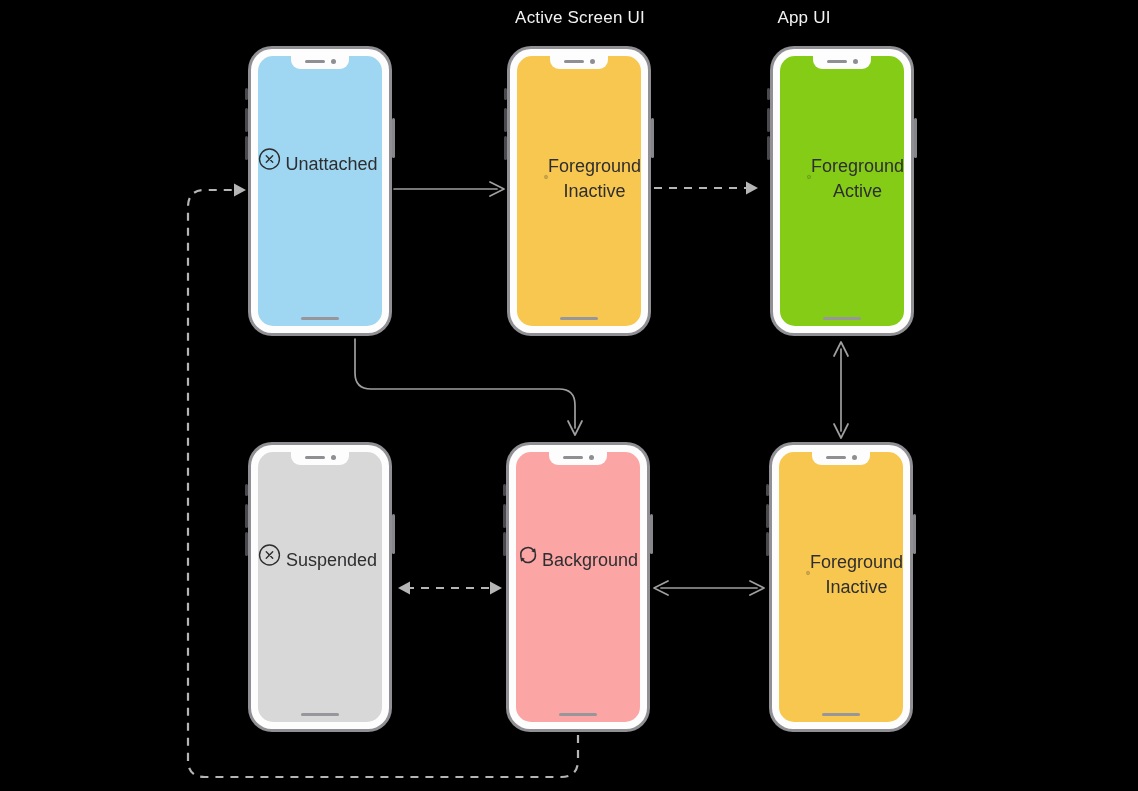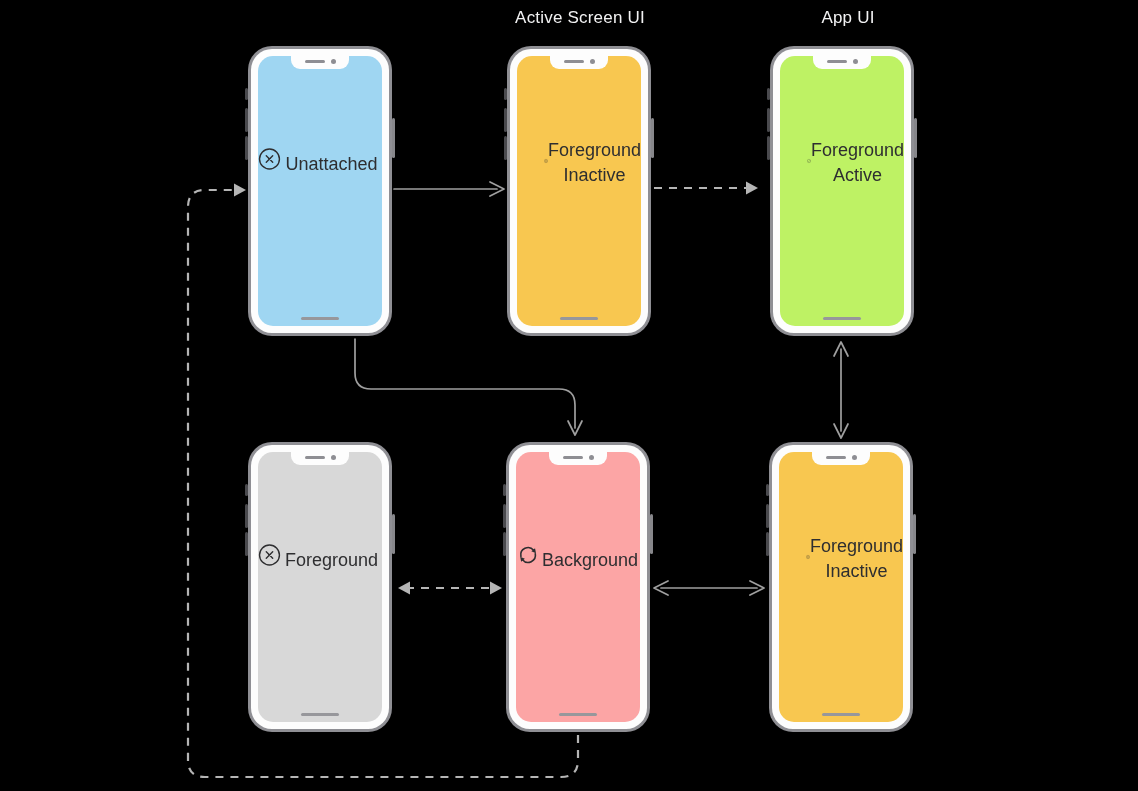--- a/index.html
+++ b/index.html
@@ -28,33 +28,33 @@
     position:absolute;bottom:6px;left:50%;transform:translateX(-50%);
     width:38px;height:3px;background:#97979b;border-radius:2px;
   }
   .sidebtn{position:absolute;width:3px;background:#4a4a4e;border-radius:2px;}
   .sb-mute{left:-3px;top:42px;height:12px;}
   .sb-vol1{left:-3px;top:62px;height:24px;}
   .sb-vol2{left:-3px;top:90px;height:24px;}
   .sb-power{right:-3px;top:72px;height:40px;background:#87878b;}
 
   .content{position:absolute;top:84px;left:0;right:0;display:flex;flex-direction:row;align-items:center;}
-  .phone.two-line .content{top:78px;padding-left:27px;}
+  .phone.two-line .content{top:94px;padding-left:27px;}
   .state-icon{display:block;}
   .label{
     margin-top:12px;width:132px;text-align:center;
     color:#2e2e30;font-size:18px;line-height:25px;
   }
   .phone.two-line .label{margin-top:4px;}
 </style>
 </head>
 <body>
 
 <div class="col-header" style="left:580px;">Active Screen UI</div>
-<div class="col-header" style="left:848px;">App UI</div>
+<div class="col-header" style="left:804px;">App UI</div>
 
 <svg class="arrow-layer" width="1138" height="791" viewBox="0 0 1138 791">
   <g fill="none" stroke="#9f9f9f" stroke-width="1.7" stroke-linecap="round" stroke-linejoin="round">
     <g>
       <path d="M394 189 H497"></path>
         <path d="M490 182 L504 189 L490 196"></path>
     </g>
     <g>
       <path d="M355 339 V373 Q355 389 371 389 H559 Q575 389 575 405 V428"></path>
       <path d="M568 421 L575 435 L582 421"></path>
@@ -134,21 +134,21 @@
     </div>
   </div>
 </div>
 
 <div class="phone two-line" style="left:770px;top:46px;">
   <div class="sidebtn sb-mute"></div>
   <div class="sidebtn sb-vol1"></div>
   <div class="sidebtn sb-vol2"></div>
   <div class="sidebtn sb-power"></div>
   <div class="bezel">
-    <div class="screen" style="background-color: #bef264;">
+    <div class="screen" style="background-color: #84cc16;">
       <div class="content">
         <svg class="state-icon" width="30" height="30" viewBox="0 0 30 30">
           <circle cx="15" cy="15" r="13" fill="none" stroke="#2e2e30" stroke-width="1.8"></circle>
           <path d="M9.2 15.5 L13.4 19.8 L21.5 10.5" fill="none" stroke="#2e2e30" stroke-width="1.8" stroke-linecap="round" stroke-linejoin="round"></path>
         </svg>
         <div class="label">Foreground Active</div>
       </div>
       <div class="home-indicator"></div>
     </div>
     <div class="notch">
@@ -163,21 +163,21 @@
   <div class="sidebtn sb-vol1"></div>
   <div class="sidebtn sb-vol2"></div>
   <div class="sidebtn sb-power"></div>
   <div class="bezel">
     <div class="screen" style="background-color: rgb(216, 216, 216);">
       <div class="content">
         <svg class="state-icon" width="30" height="30" viewBox="0 0 30 30">
           <circle cx="15" cy="15" r="13" fill="none" stroke="#2e2e30" stroke-width="1.8"></circle>
           <path d="M10.8 10.8 L19.2 19.2 M19.2 10.8 L10.8 19.2" stroke="#2e2e30" stroke-width="1.8" stroke-linecap="round"></path>
         </svg>
-        <div class="label">Foreground</div>
+        <div class="label">Suspended</div>
       </div>
       <div class="home-indicator"></div>
     </div>
     <div class="notch">
       <span class="speaker"></span>
       <span class="camera"></span>
     </div>
   </div>
 </div>
 

